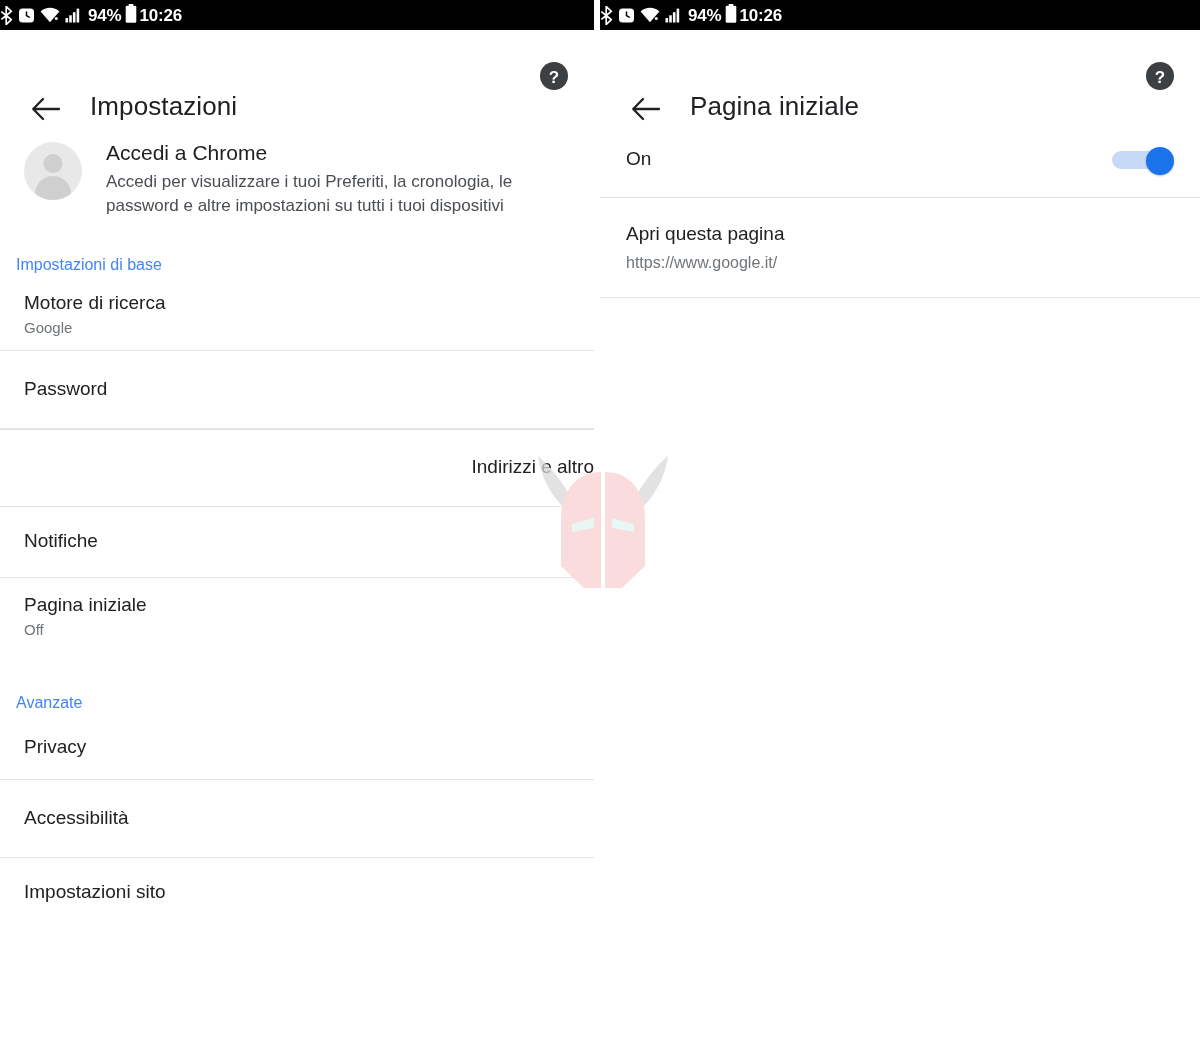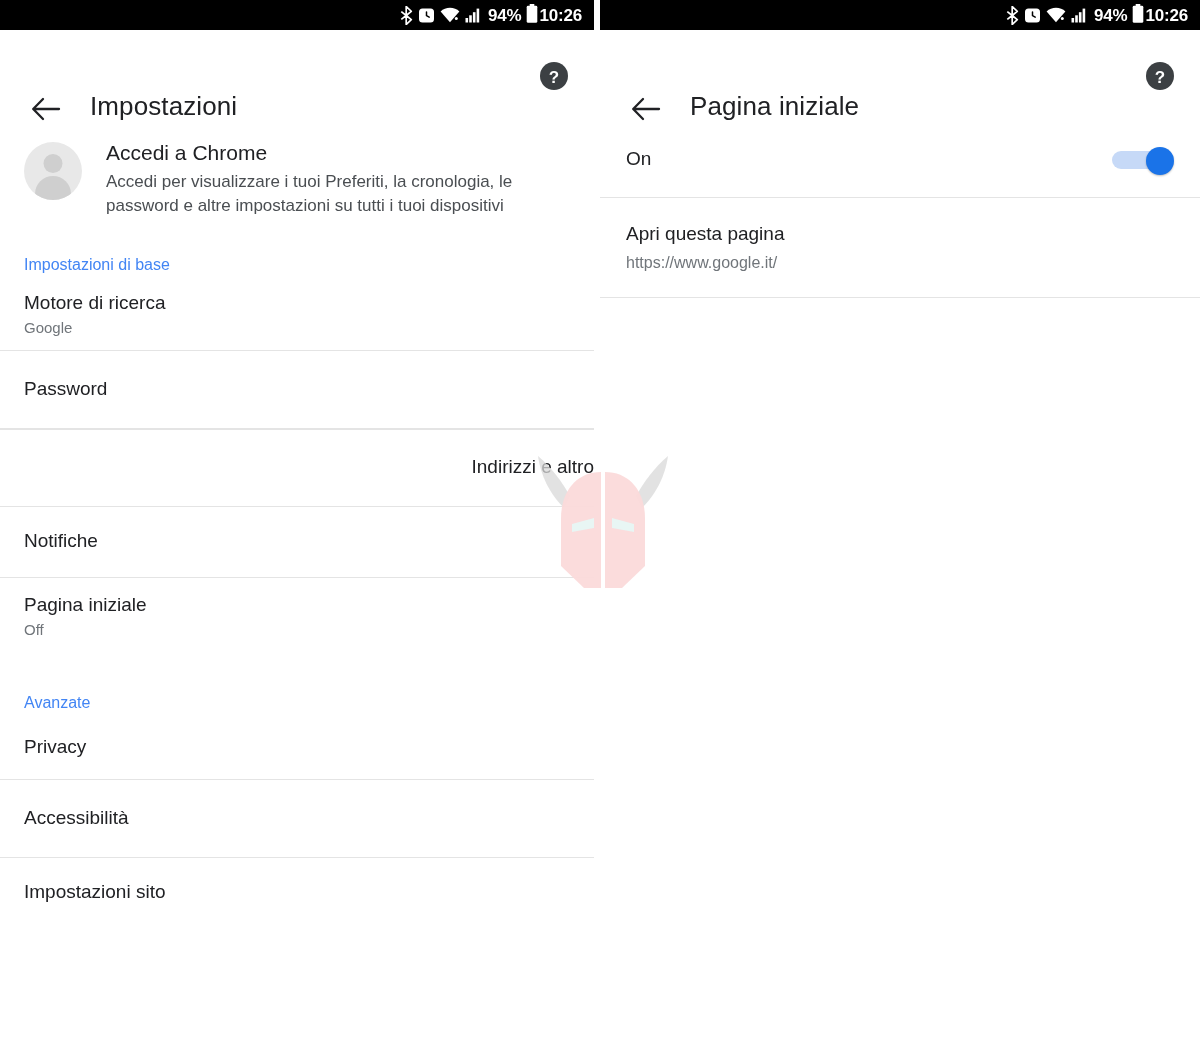--- a/index.html
+++ b/index.html
@@ -31,21 +31,20 @@
   .panel-left  { width: 594px; }
   .panel-gap   { width: 6px; background: #ffffff; height: 1061px; }
   .panel-right { width: 600px; }
 
   
   .statusbar {
     height: 30px;
     background: #000000;
     display: flex;
     align-items: center;
-    justify-content: flex-end;
     padding-right: 12px;
     box-sizing: border-box;
   }
   .status-icons {
     display: flex;
     align-items: center;
     gap: 5px;
   }
   .status-icons svg { display: block; }
   .status-text {
@@ -136,21 +135,21 @@
     color: #4a4e52;
     line-height: 1.42;
     margin-top: 4px;
     max-width: 455px;
   }
 
   
   .section-header {
     font-size: 16px;
     color: #4285f4;
-    padding-left: 24px;
+    padding-left: 16px;
     font-weight: normal;
   }
 
   
   .row {
     padding-left: 24px;
     box-sizing: border-box;
     display: flex;
     flex-direction: column;
     justify-content: center;

